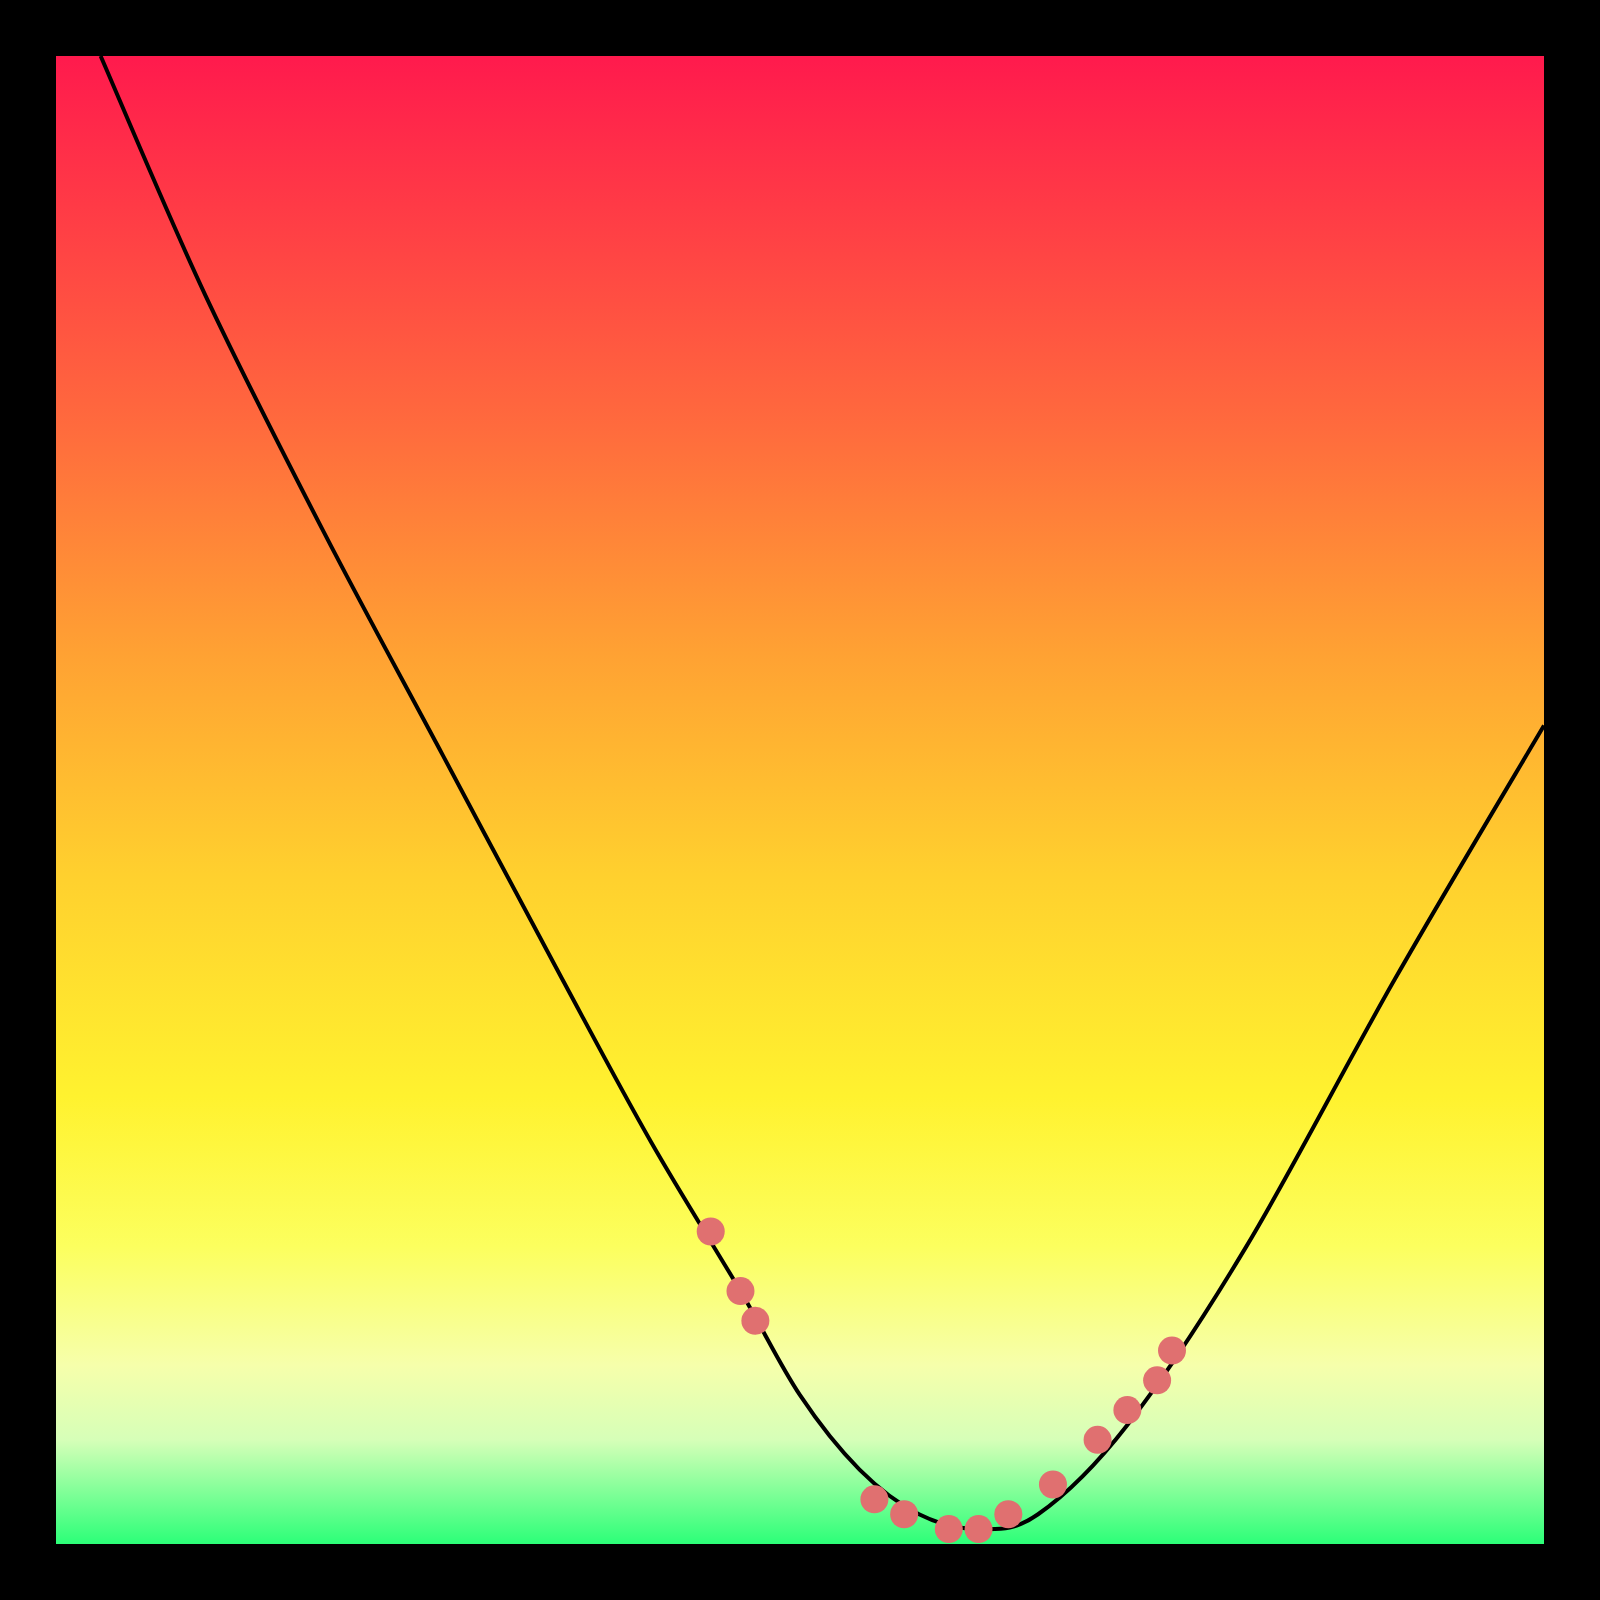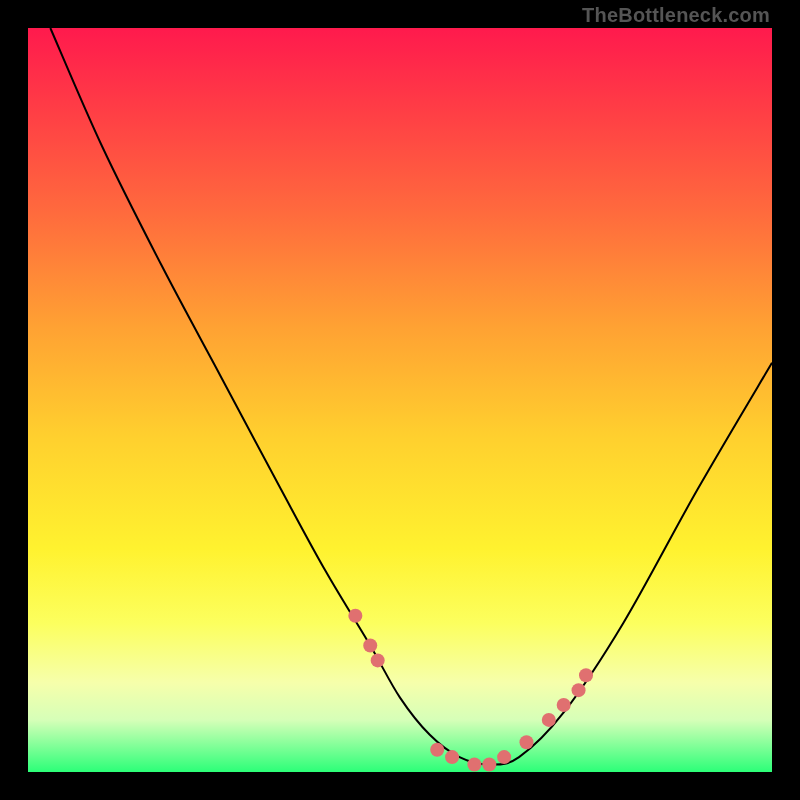--- a/index.html
+++ b/index.html
@@ -63,21 +63,20 @@
     stroke-width: 2;
   }
   .dot {
     fill: #e07070;
   }
 </style>
 </head>
 <body>
 
 <div class="frame">
-  <div class="attribution">TheBottleneck.com</div>
 
   <div class="plot-area">
     <svg class="curve" viewBox="0 0 744 744" preserveAspectRatio="none">
       <path id="main-path" class="main-line" d="M 22.32 0 C 31 19.840000000000014 55.80000000000001 79.36000000000007 74.4 119.04000000000008 C 93 158.72000000000008 114.07999999999998 199.64 133.92 238.07999999999998 C 153.76 276.52 173.6 312.48 193.44 349.68 C 213.28 386.88 235.6 429.03999999999996 252.96 461.28 C 270.32 493.52 282.72 517.08 297.6 543.12 C 312.48 569.16 329.84000000000003 596.4399999999999 342.24 617.52 C 354.64 638.6 362.08 654.72 372 669.6 C 381.92 684.48 391.84000000000003 696.88 401.76000000000005 706.8 C 411.68000000000006 716.7199999999999 421.6 724.16 431.52 729.12 C 441.43999999999994 734.08 451.35999999999996 736.56 461.28 736.56 C 471.2 736.56 478.64000000000004 737.8 491.04 729.12 C 503.44 720.44 518.3199999999999 706.8 535.68 684.48 C 553.04 662.1600000000001 572.88 632.4000000000001 595.2 595.2 C 617.5200000000001 558 644.8000000000001 504.68 669.6 461.28 C 694.4 417.87999999999994 731.6 355.87999999999994 744 334.79999999999995"></path>
       <g id="dots">
           <circle cx="327.36" cy="587.76" r="7" class="dot"></circle>
           <circle cx="342.24" cy="617.52" r="7" class="dot"></circle>
           <circle cx="349.68" cy="632.4" r="7" class="dot"></circle>
           <circle cx="409.20000000000005" cy="721.68" r="7" class="dot"></circle>
           <circle cx="424.08" cy="729.12" r="7" class="dot"></circle>

